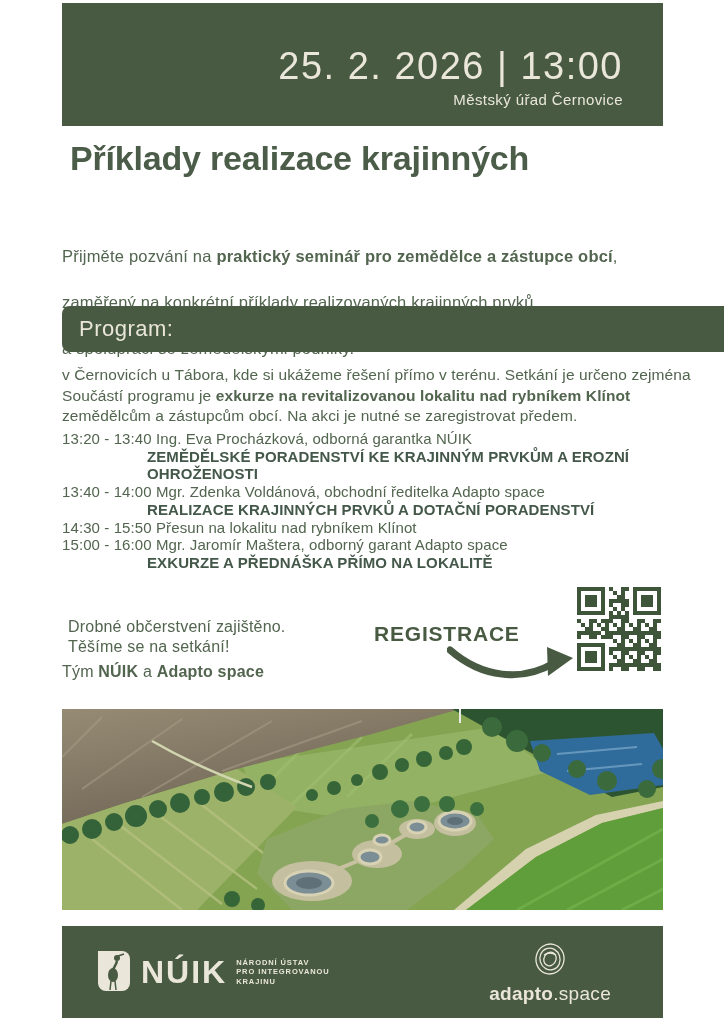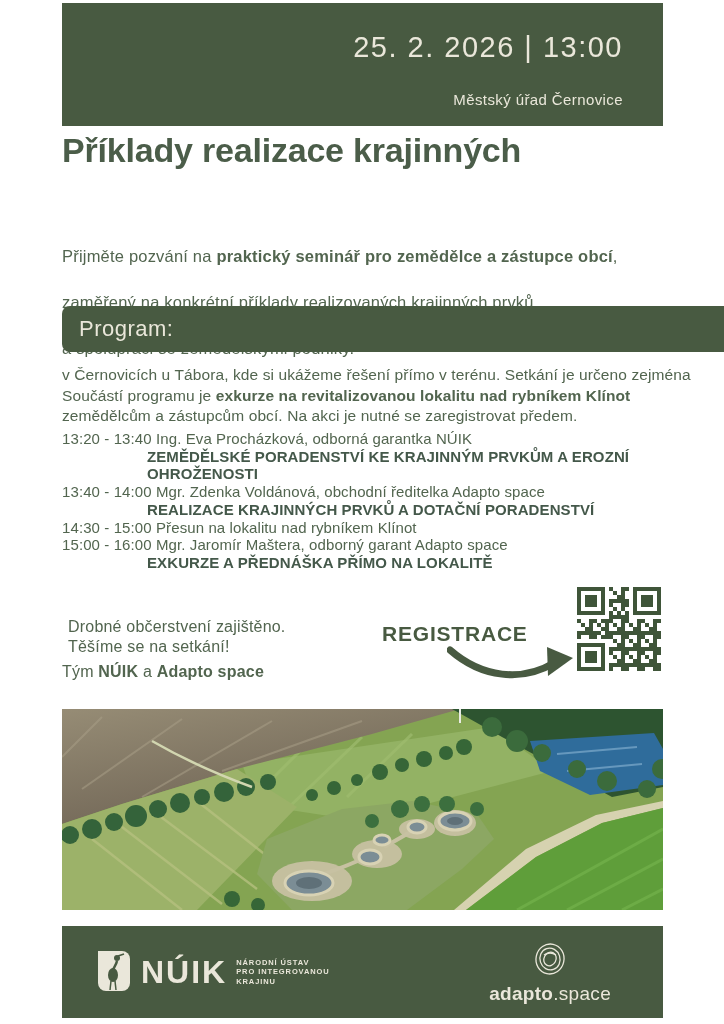--- a/index.html
+++ b/index.html
@@ -7,21 +7,21 @@
     --green-text:#52654f;
     --green-dark:#44584a;
     --cream:#eae7da;
   }
   html,body{margin:0;padding:0;background:#ffffff;}
   body{font-family:"Liberation Sans", sans-serif;}
   .page{position:relative;width:724px;height:1024px;background:#ffffff;overflow:hidden;}
 
   
   .header-band{position:absolute;left:62px;top:3px;width:601px;height:123px;background:var(--green);}
-  .datetime{position:absolute;right:40px;top:28px;font-size:29px;letter-spacing:1.5px;color:var(--cream);white-space:nowrap;}
+  .datetime{position:absolute;right:40px;top:42px;font-size:38px;letter-spacing:1.5px;color:var(--cream);white-space:nowrap;}
   .location{position:absolute;right:40px;top:88px;font-size:15px;letter-spacing:0.4px;color:var(--cream);white-space:nowrap;}
 
   
   .title{position:absolute;left:62px;top:132px;font-size:34px;line-height:37px;font-weight:700;letter-spacing:-0.2px;color:#4b5d49;}
   .title span{display:block;}
 
   
   .intro{position:absolute;left:62px;top:223px;font-size:16.5px;line-height:26px;letter-spacing:0.2px;color:var(--green-text);}
   .intro .ln{display:block;white-space:nowrap;margin-top:20px;}
   .intro b{font-weight:700;}
@@ -41,21 +41,21 @@
   .t-bold{font-weight:700;}
   .stalk{padding-left:85px;max-width:516px;box-sizing:content-box;font-weight:700;color:var(--green-dark);}
 
   
   .closing{position:absolute;left:62px;top:617px;font-size:16px;line-height:20px;letter-spacing:0.2px;color:var(--green-text);}
   .closing .ln{display:block;margin-left:6px;}
   .team{position:absolute;left:62px;top:663px;font-size:16px;letter-spacing:0.2px;color:var(--green-text);}
   .team b{font-weight:700;}
 
   
-  .registrace{position:absolute;left:382px;top:622px;font-size:21px;font-weight:700;letter-spacing:0.8px;color:var(--green);}
+  .registrace{position:absolute;left:374px;top:622px;font-size:21px;font-weight:700;letter-spacing:0.8px;color:var(--green);}
   .reg-arrow{position:absolute;left:447px;top:645px;width:130px;height:40px;}
   .qr{position:absolute;left:577px;top:587px;width:84px;height:84px;background:#ffffff;}
 
   
   .photo{position:absolute;left:62px;top:709px;width:601px;height:201px;overflow:hidden;}
 
   
   .footer{position:absolute;left:62px;top:926px;width:601px;height:92px;background:var(--green);box-sizing:border-box;display:flex;align-items:center;justify-content:space-between;padding:0 52px 0 32px;}
   .nuik{display:flex;align-items:center;gap:9px;}
   .nuik-acronym{font-size:32px;font-weight:700;letter-spacing:2px;color:var(--cream);line-height:1;}
@@ -68,21 +68,21 @@
 </head>
 <body>
 
 <div class="page">
 
   <div class="header-band">
     <div class="datetime">25. 2. 2026 | 13:00</div>
     <div class="location">Městský úřad Černovice</div>
   </div>
 
-  <h1 class="title" style="margin:0;">
+  <h1 class="title" style="margin:8px;">
     <span>Příklady realizace krajinných</span>
   </h1>
 
   <div class="intro">
     <span class="ln"><span>Přijměte pozvání na </span><b>praktický seminář pro zemědělce a zástupce obcí</b><span>,</span></span>
     <span class="ln">zaměřený na konkrétní příklady realizovaných krajinných prvků</span>
     <span class="ln">a spolupráci se zemědělskými podniky.</span>
   </div>
 
   <div class="program-band">
@@ -95,21 +95,21 @@
     <span class="ln">zemědělcům a zástupcům obcí. Na akci je nutné se zaregistrovat předem.</span>
   </div>
 
   <div class="schedule">
     <div class="stalk"></div>
     <div class="srow"><span>13:20</span><span> - 13:40 </span><span>Ing. Eva Procházková, odborná garantka NÚIK</span></div>
     <div class="stalk">ZEMĚDĚLSKÉ PORADENSTVÍ KE KRAJINNÝM PRVKŮM A EROZNÍ OHROŽENOSTI</div>
     <div class="srow"><span>13:40</span><span> - 14:00 </span><span>Mgr. Zdenka Voldánová, obchodní ředitelka Adapto space</span></div>
     <div class="stalk">REALIZACE KRAJINNÝCH PRVKŮ A DOTAČNÍ PORADENSTVÍ</div>
     <div class="stalk"></div>
-    <div class="srow"><span>14:30</span><span> - 15:00 </span><span>Přesun na lokalitu nad rybníkem Klínot</span></div>
+    <div class="srow"><span>14:30</span><span> - 15:50 </span><span>Přesun na lokalitu nad rybníkem Klínot</span></div>
     <div class="stalk"></div>
     <div class="srow"><span>15:00</span><span> - 16:00 </span><span>Mgr. Jaromír Maštera, odborný garant Adapto space</span></div>
     <div class="stalk">EXKURZE A PŘEDNÁŠKA PŘÍMO NA LOKALITĚ</div>
   </div>
 
   <div class="closing">
     <span class="ln">Drobné občerstvení zajištěno.</span>
     <span class="ln">Těšíme se na setkání!</span>
   </div>
   <div class="team">

